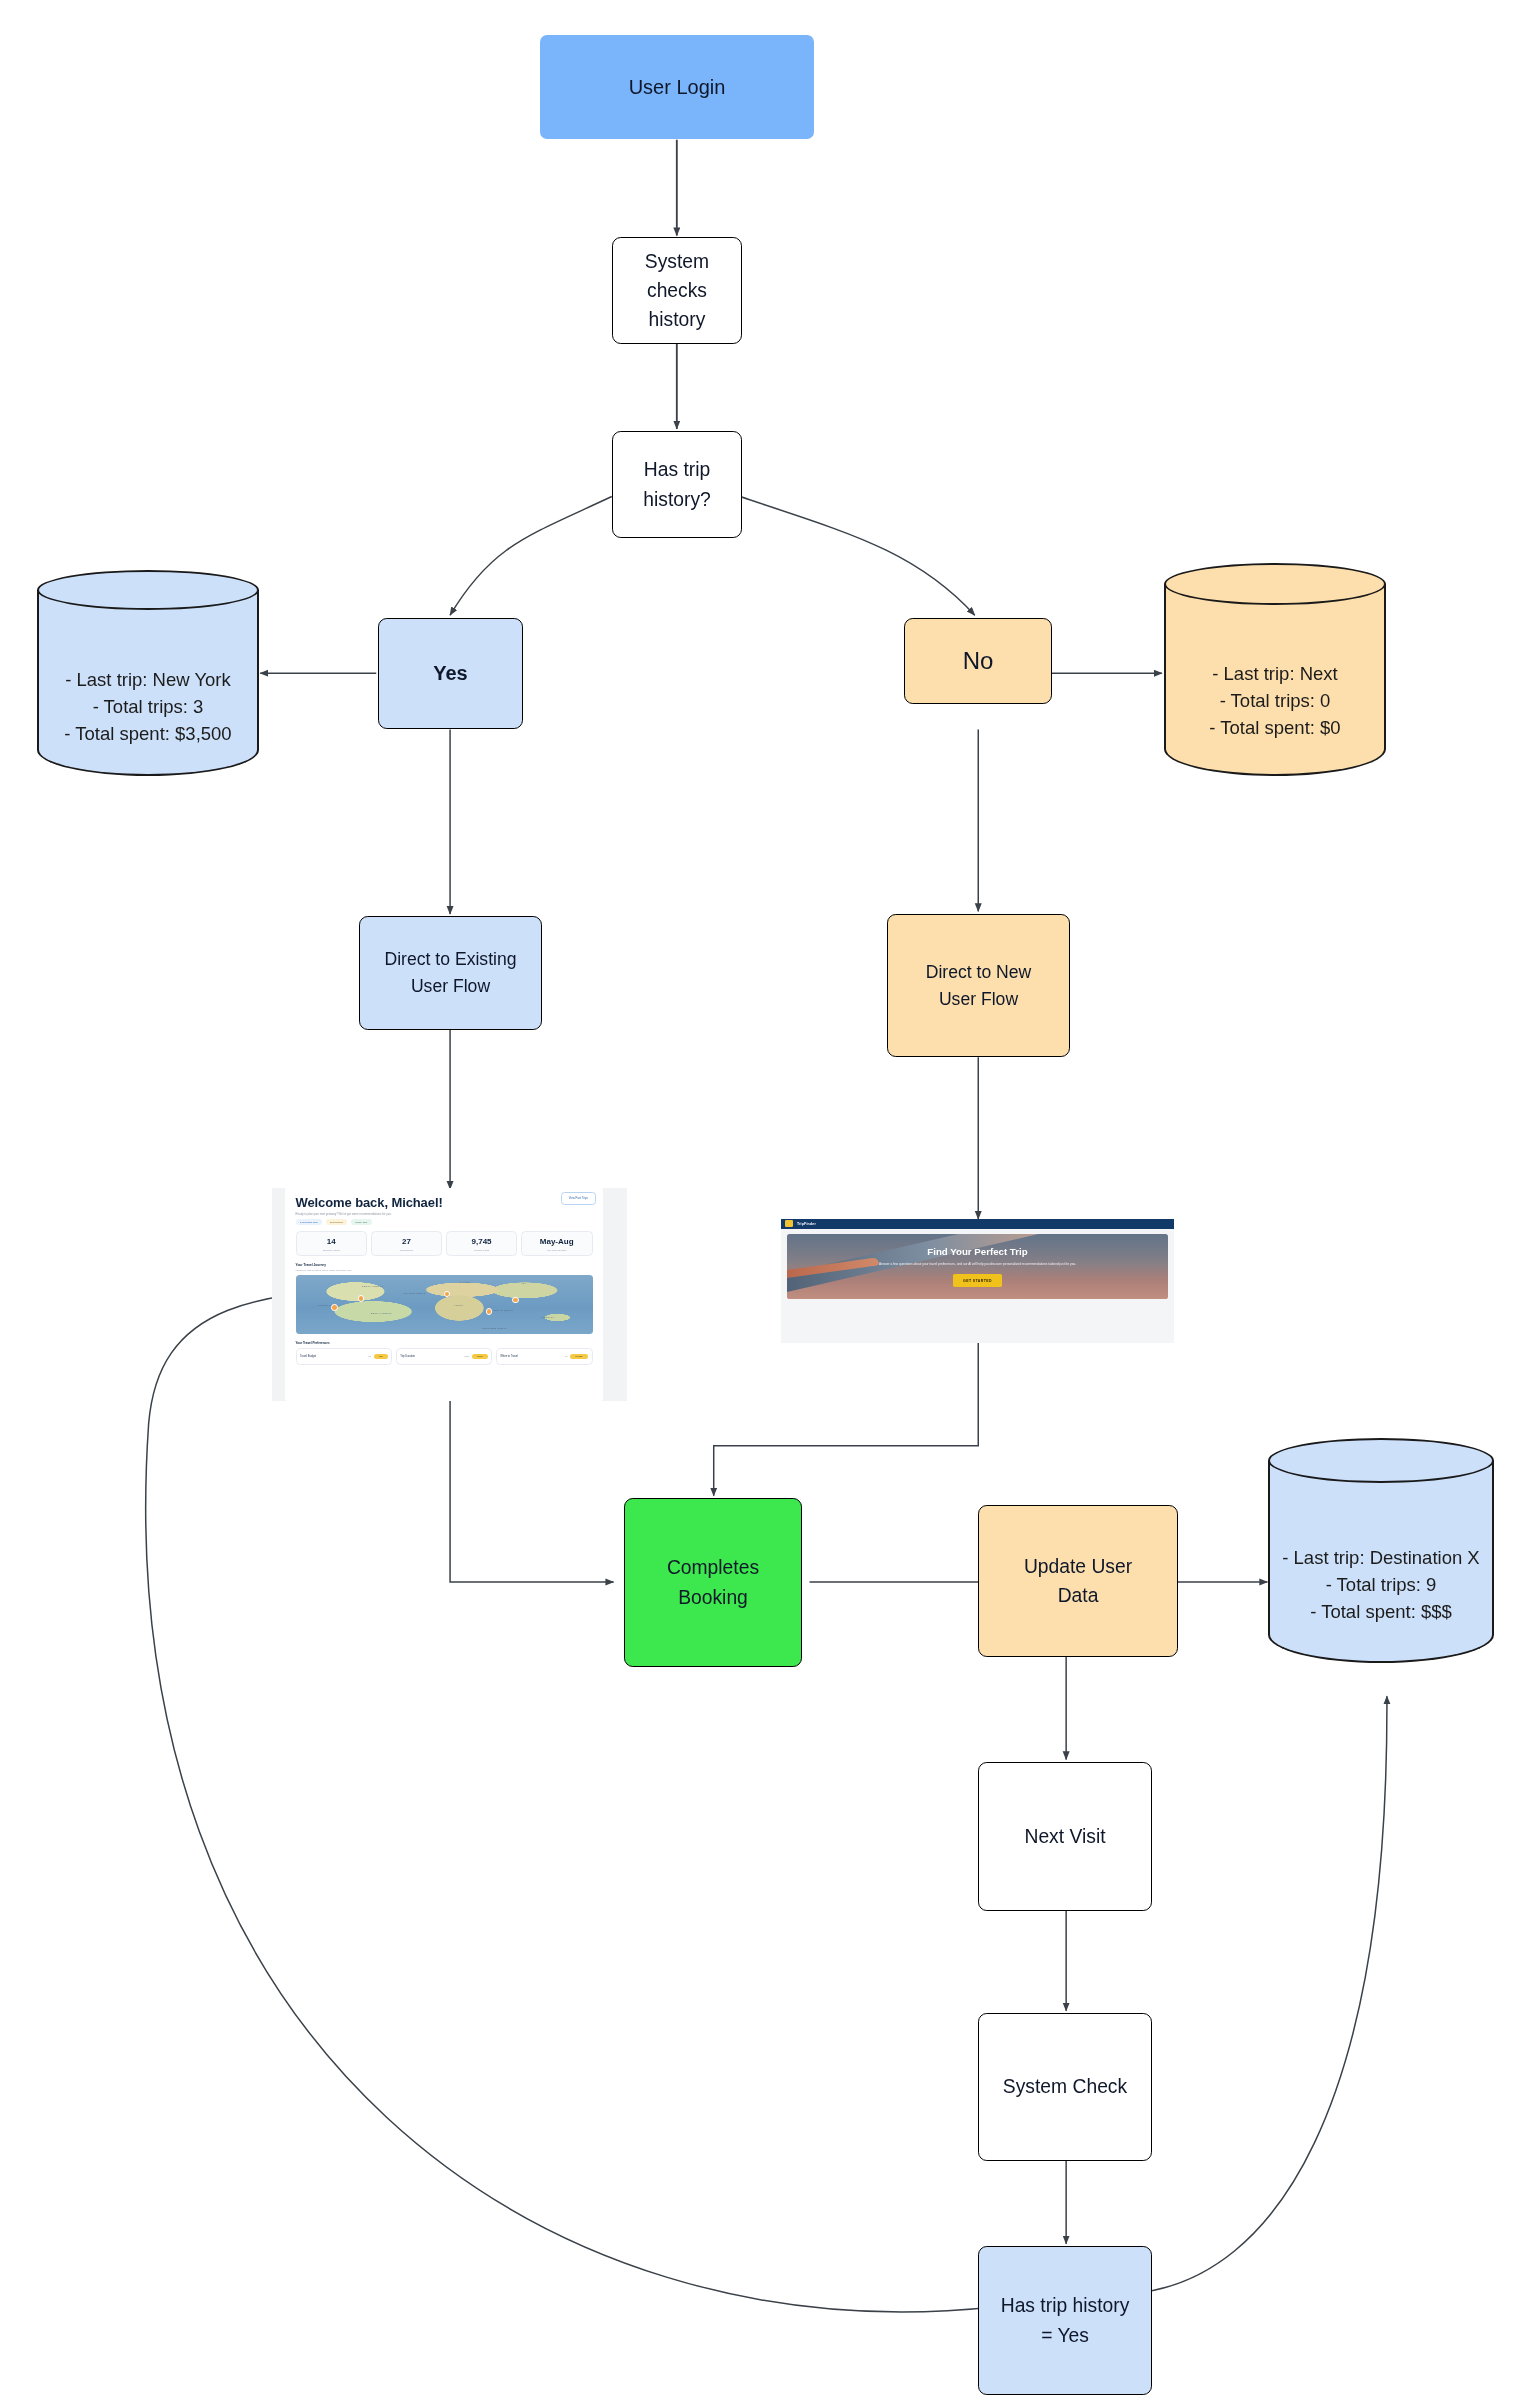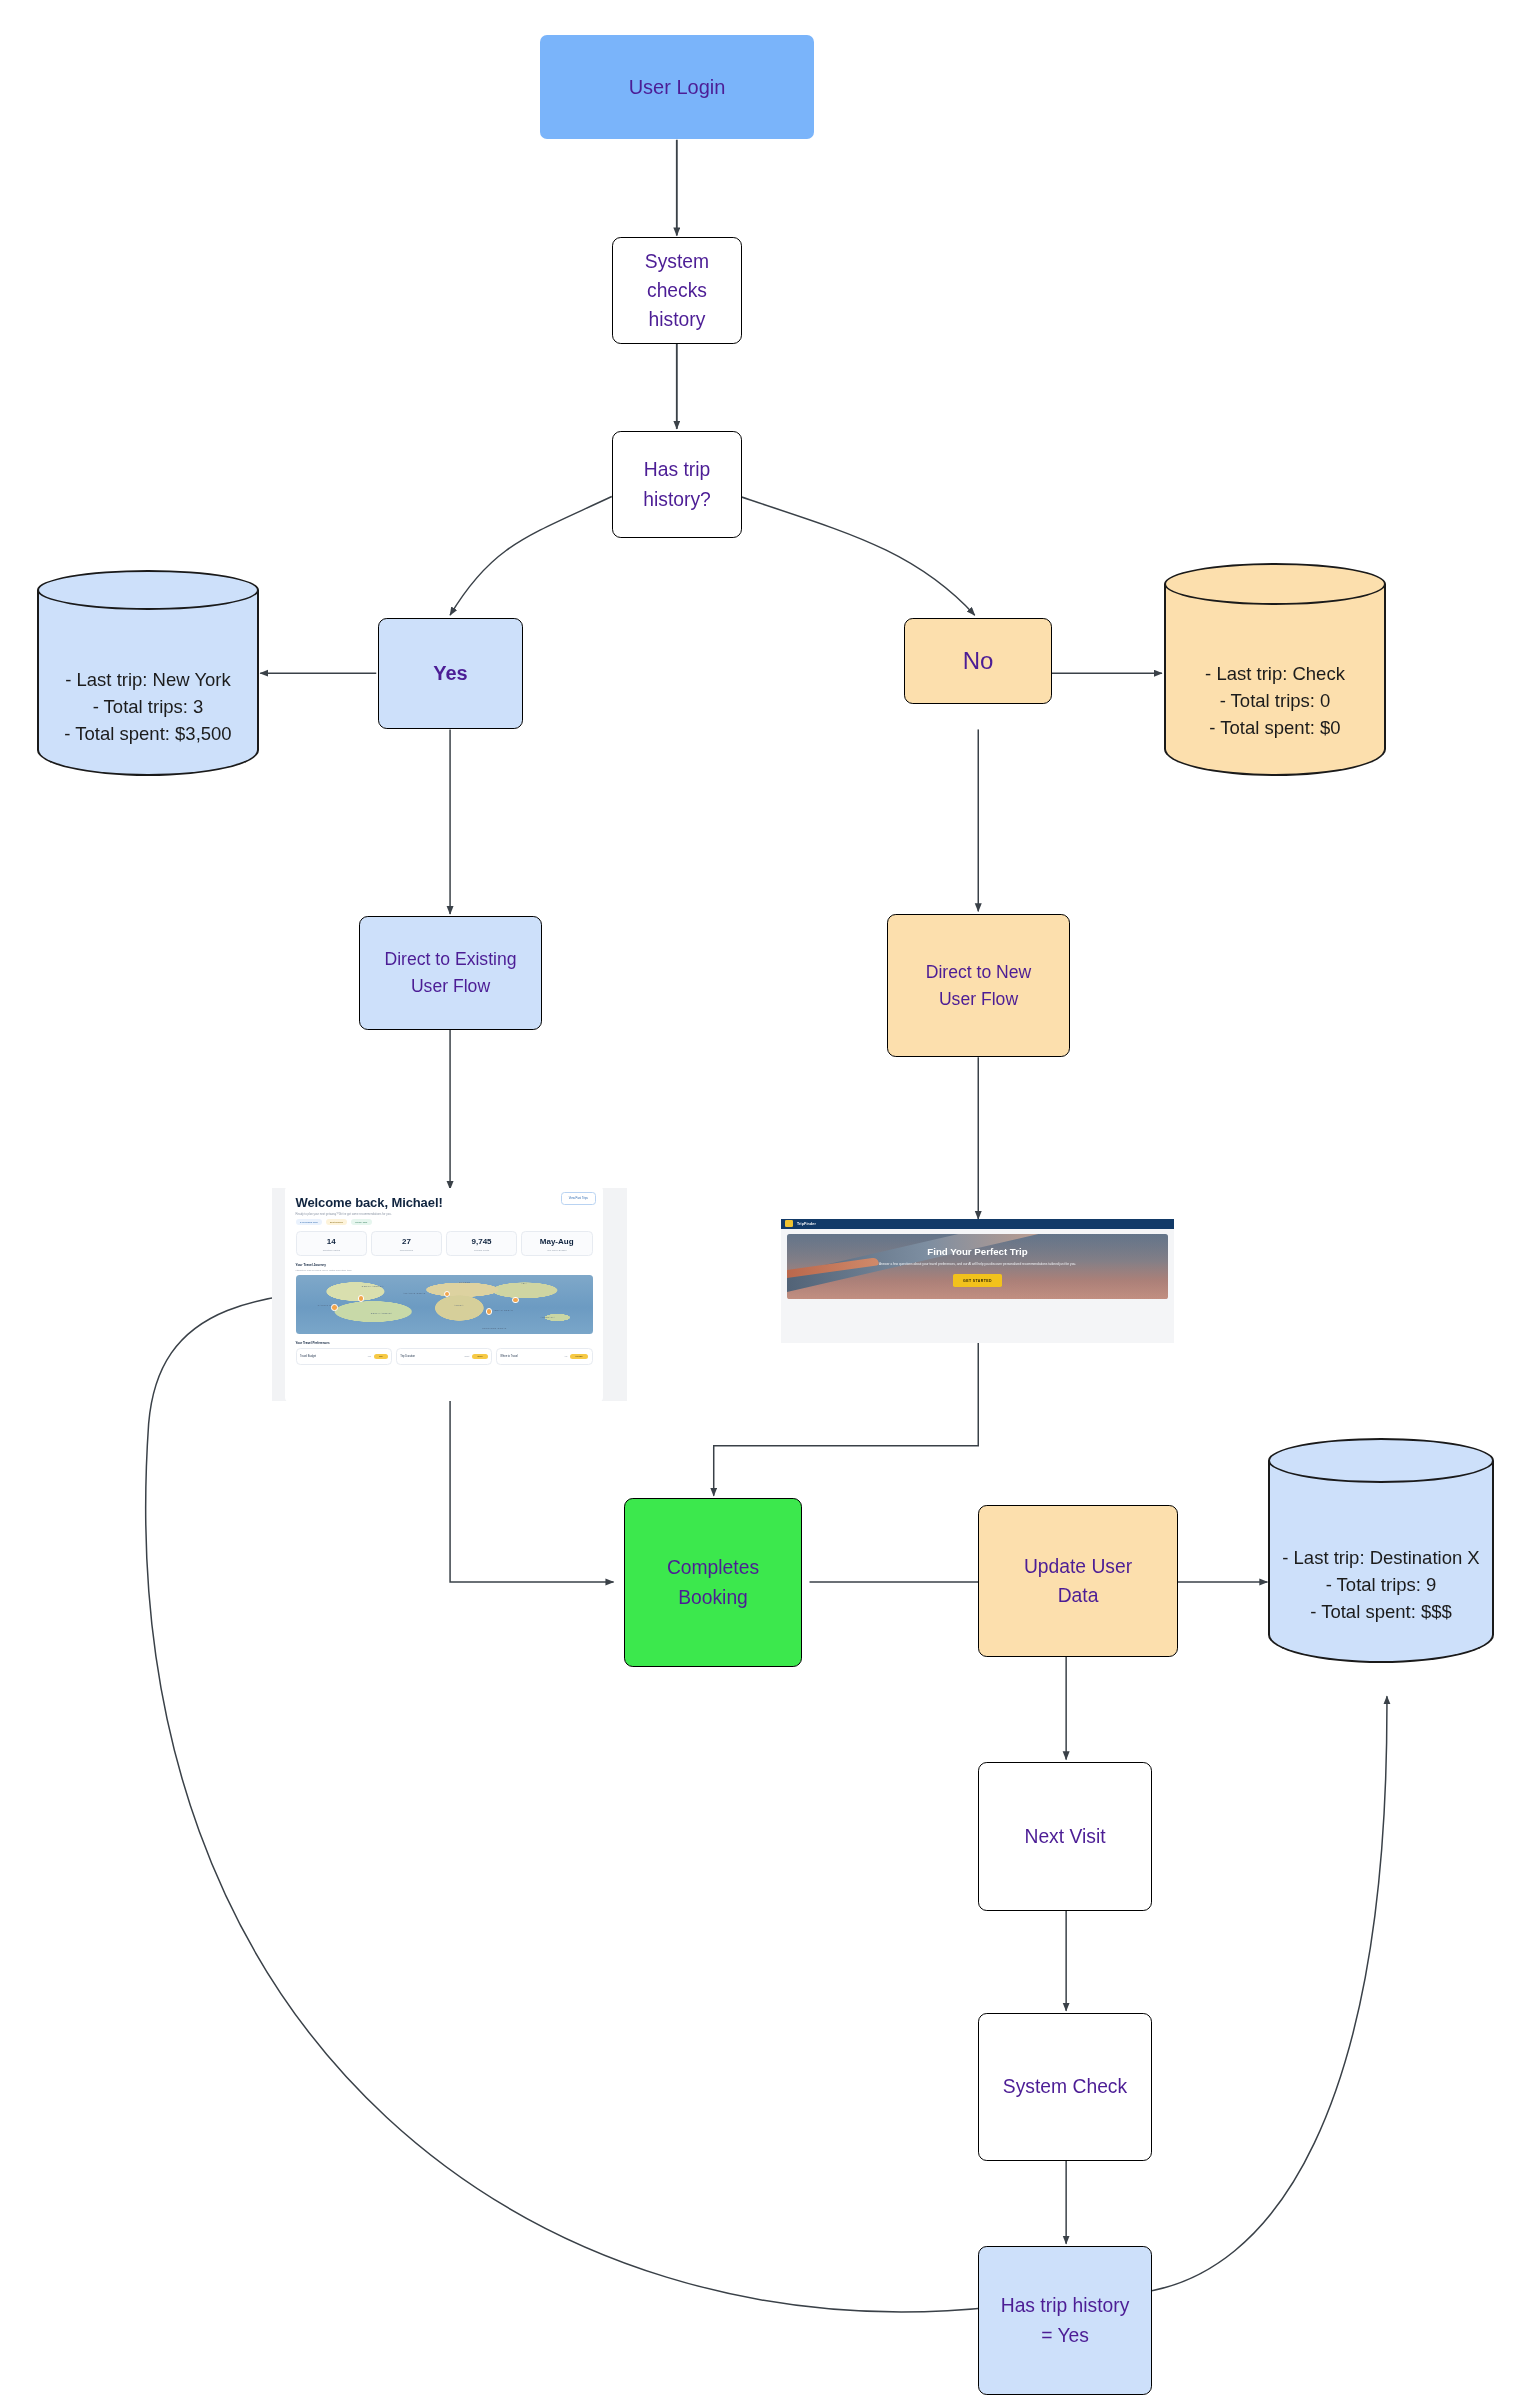--- a/index.html
+++ b/index.html
@@ -25,21 +25,21 @@
     height: 2401px;
     pointer-events: none;
   }
   .node {
     position: absolute;
     box-sizing: border-box;
     display: flex;
     align-items: center;
     justify-content: center;
     text-align: center;
-    color: #4c1d95;
+    color: #0f172a;
     border: 1.8px solid #000000;
     border-radius: 8.8px;
     line-height: 1.52;
     z-index: 3;
   }
   .node .lbl { display: block; width: 100%; }
   .cyl {
     position: absolute;
     box-sizing: border-box;
     z-index: 3;
@@ -293,21 +293,21 @@
       <div>- Last trip: New York</div>
       <div>- Total trips: 3</div>
       <div>- Total spent: $3,500</div>
     </div>
   </div>
 
   <div class="cyl" style="left:1164px; top:563px; width:222px; height:223px;">
     <div class="body" style="top:21px; height:192px; background:#fcdfad;"></div>
     <div class="top" style="top:0px; height:42px; background:#fcdfad;"></div>
     <div class="ctext" style="top:98px;">
-      <div>- Last trip: Check</div>
+      <div>- Last trip: Next</div>
       <div>- Total trips: 0</div>
       <div>- Total spent: $0</div>
     </div>
   </div>
 
   <div class="cyl" style="left:1268px; top:1438px; width:226px; height:236px;">
     <div class="body" style="top:23px; height:202px; background:#cde0fa;"></div>
     <div class="top" style="top:0px; height:45px; background:#cde0fa;"></div>
     <div class="ctext" style="top:107px;">
       <div>- Last trip: Destination X</div>

